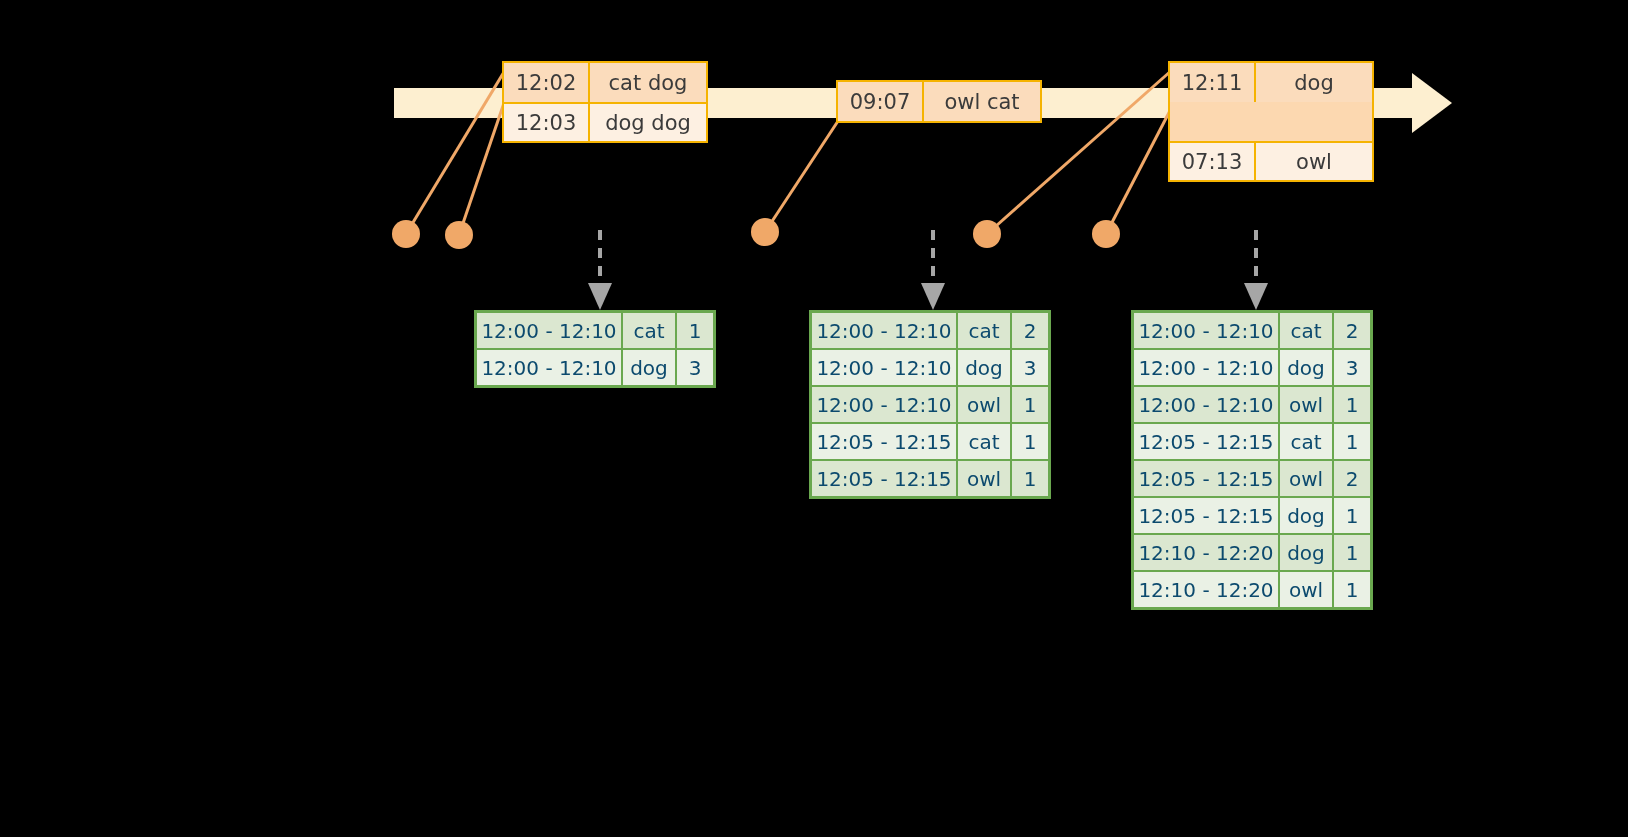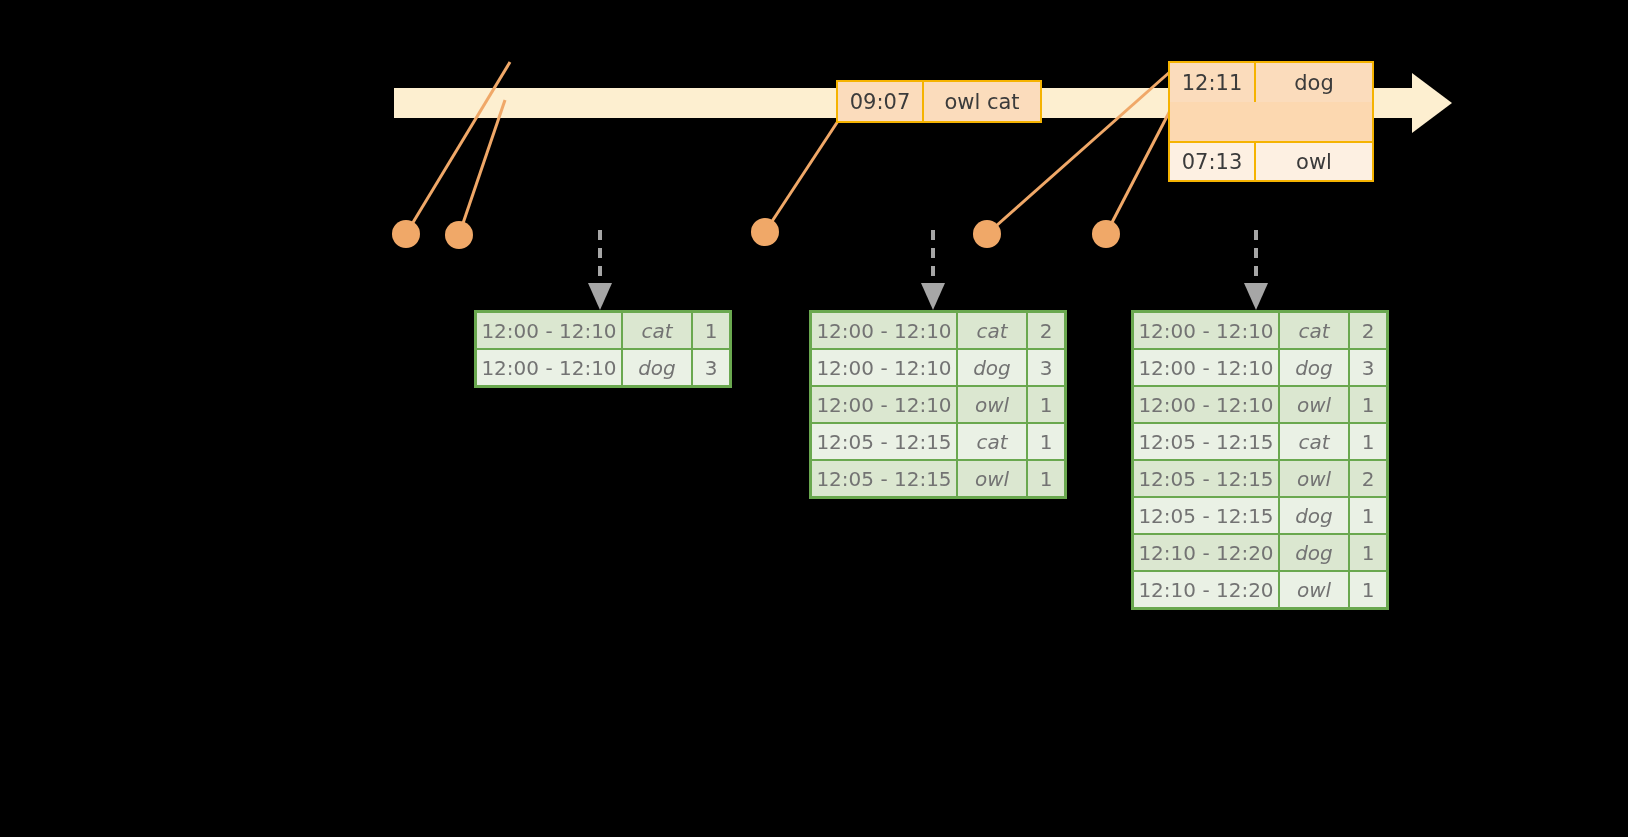--- a/index.html
+++ b/index.html
@@ -100,26 +100,26 @@
   .res-row {
     display: flex;
     gap: 2px;
     height: 35px;
   }
   .res-cell {
     display: flex;
     align-items: center;
     justify-content: center;
     font-size: 20px;
-    color: #737373;
+    color: #0c4a6e;
     background: #dbe7d0;
   }
   .res-row.light .res-cell { background: #eaf1e5; }
   .c-window { width: 144px; }
-  .c-key    { width: 68px; font-style: italic; }
+  .c-key    { width: 52px; }
   .c-count  { width: 36px; }
 
   #result-table-1 { left: 474px; top: 310px; }
   #result-table-2 { left: 809px; top: 310px; }
   #result-table-3 { left: 1131px; top: 310px; }
 </style>
 </head>
 <body>
 
 <div id="stage">
@@ -149,20 +149,30 @@
   </svg>
   <svg class="down-arrow" style="left:893px; top:225px;" width="90" height="95">
     <line x1="40" y1="5" x2="40" y2="60" stroke="#a6a6a6" stroke-width="4" stroke-dasharray="10,8"></line>
     <polygon points="28,58 52,58 40,85" fill="#a6a6a6"></polygon>
   </svg>
   <svg class="down-arrow" style="left:1216px; top:225px;" width="90" height="95">
     <line x1="40" y1="5" x2="40" y2="60" stroke="#a6a6a6" stroke-width="4" stroke-dasharray="10,8"></line>
     <polygon points="28,58 52,58 40,85" fill="#a6a6a6"></polygon>
   </svg>
 
+  <div class="event-box" id="event-box-1">
+      <div class="event-row first">
+        <div class="event-cell ev-time">12:02</div>
+        <div class="event-cell ev-word">cat dog</div>
+      </div>
+      <div class="event-row alt">
+        <div class="event-cell ev-time">12:03</div>
+        <div class="event-cell ev-word">dog dog</div>
+      </div>
+    </div>
   <div class="event-box" id="event-box-2">
       <div class="event-row first">
         <div class="event-cell ev-time">09:07</div>
         <div class="event-cell ev-word">owl cat</div>
       </div>
     </div>
   <div class="event-box" id="event-box-3">
       <div class="event-row first">
         <div class="event-cell ev-time">12:11</div>
         <div class="event-cell ev-word">dog</div>

